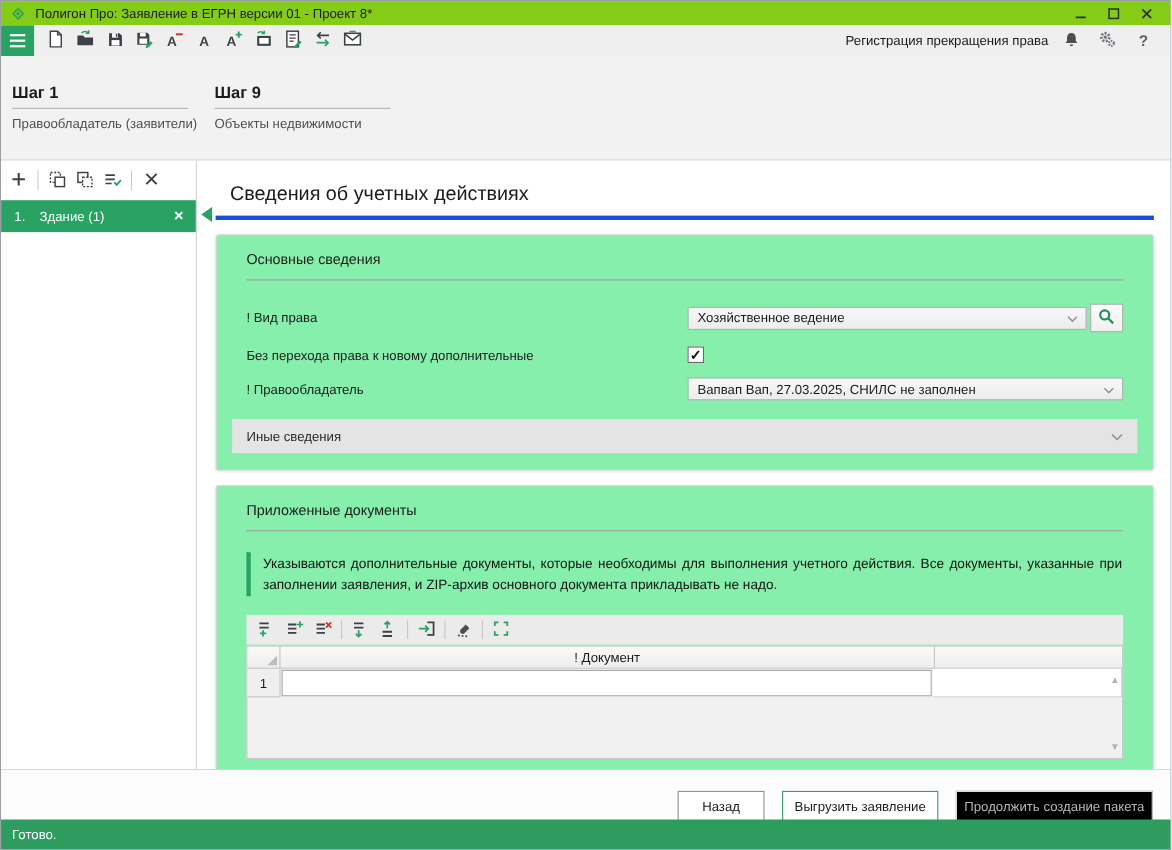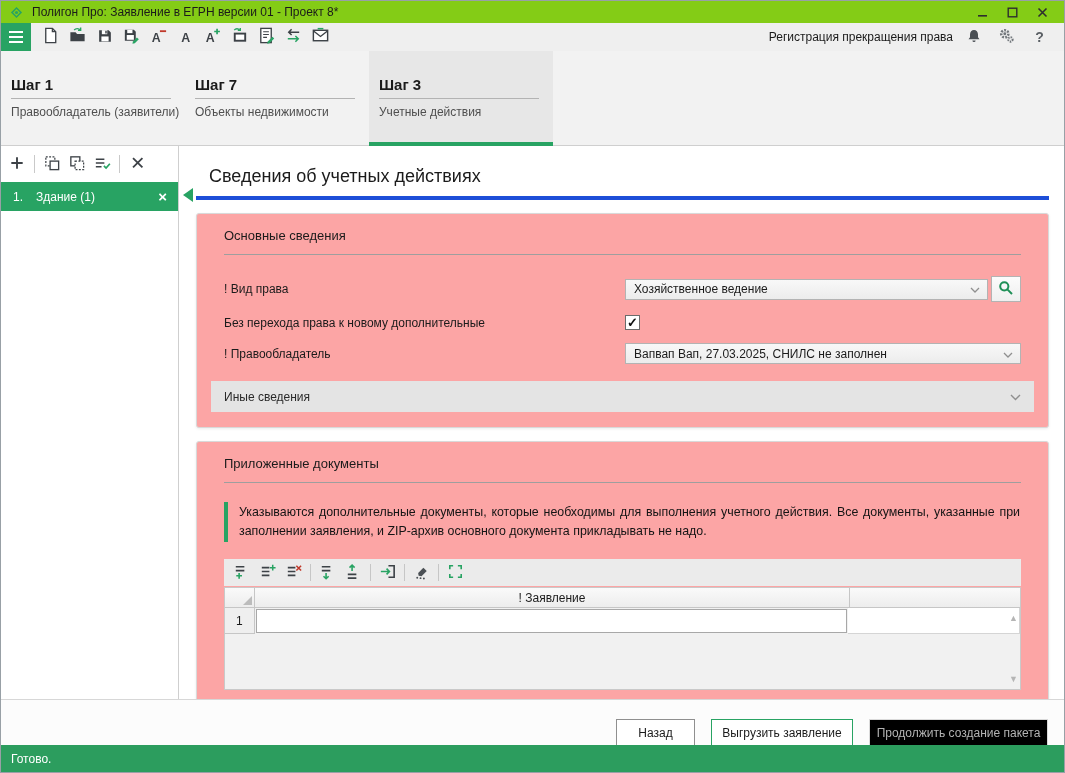--- a/index.html
+++ b/index.html
@@ -39,21 +39,21 @@
   .side-toolbar { height:36px; display:flex; align-items:center; padding:0 4px; gap:1px; }
   .side-sep { width:1px; height:18px; background:#c9c9c9; margin:0 4px; }
   .side-btn { width:24px; height:24px; border:none; background:transparent; display:flex; align-items:center; justify-content:center; cursor:pointer; }
   .side-item { height:29px; background:var(--green); color:#fff; display:flex; align-items:center; font-size:12px; padding:0 11px 0 12px; cursor:pointer; }
   .side-item .idx { width:23px; flex:none; }
   .side-item-close { margin-left:auto; font-size:15px; font-weight:bold; line-height:1; cursor:pointer; }
   .selected-marker { position:absolute; left:181px; top:41px; width:11px; height:16px; }
 
   .main { flex:1; padding:16px 15px 0 17px; background:#fff; overflow:hidden; }
   .page-title { font-size:18px; font-weight:normal; color:#1b1b1b; padding:4px 0 9px 13px; border-bottom:4px solid #1d4ed8; }
-  .card { border:1px solid #d9d9d9; border-radius:3px; box-shadow:0 1px 3px rgba(0,0,0,.08); margin-top:13px; background:#fca5a5; }
+  .card { border:1px solid #d9d9d9; border-radius:3px; box-shadow:0 1px 3px rgba(0,0,0,.08); margin-top:13px; background:#86efac; }
   .card-heading { margin:0 27px; padding:14px 0 11px; font-size:13px; font-weight:normal; color:#1b1b1b; border-bottom:1px solid #9e9e9e; }
   .rows { padding:21px 27px 0; }
   .field-row { display:flex; align-items:center; margin-bottom:13px; }
   .field-row label { flex:1; font-size:12px; color:#1b1b1b; }
   .field-control { width:396px; display:flex; align-items:center; gap:3px; flex:none; }
   .combo { flex:1; height:21px; border:1px solid #b3b3b3; background:linear-gradient(#f8f8f8,#ececec); display:flex; align-items:center; padding:0 7px 0 8px; font-size:12px; color:#1b1b1b; cursor:pointer; min-width:0; }
   .combo .val { white-space:nowrap; overflow:hidden; }
   .combo .chev { margin-left:auto; flex:none; }
   .search-btn { width:30px; height:26px; border:1px solid #b3b3b3; background:linear-gradient(#fcfcfc,#efefef); display:flex; align-items:center; justify-content:center; cursor:pointer; flex:none; }
   .checkbox { width:15px; height:15px; border:1px solid #6b6b6b; background:#fff; display:flex; align-items:center; justify-content:center; font-size:13px; font-weight:bold; color:#101010; cursor:pointer; }
@@ -224,26 +224,22 @@
         </button>
     </div>
   </div>
 
   <div class="tabbar">
     <div class="tab">
       <div class="tab-step">Шаг 1</div>
       <div class="tab-sub">Правообладатель (заявители)</div>
     </div>
     <div class="tab">
-      <div class="tab-step">Шаг 7</div>
+      <div class="tab-step">Шаг 9</div>
       <div class="tab-sub">Объекты недвижимости</div>
-    </div>
-    <div class="tab active">
-      <div class="tab-step">Шаг 3</div>
-      <div class="tab-sub">Учетные действия</div>
     </div>
   </div>
 
   <div class="content">
 
     <aside class="sidebar">
       <div class="side-toolbar">
         <button class="side-btn">
             <span><svg width="18" height="18" viewBox="0 0 19 19">
                 <path d="M9.5 3.5v12M3.5 9.5h12" stroke="#3d4247" stroke-width="2"></path>
@@ -399,21 +395,21 @@
             </button>
         </div>
 
         <div class="grid">
           <div class="grid-head">
             <div class="gh-cell gh-corner">
               <svg width="10" height="10" viewBox="0 0 10 10" style="position:absolute;right:2px;bottom:2px">
                   <polygon points="10,1 10,10 1,10" fill="#bcbcbc"></polygon>
                 </svg>
             </div>
-            <div class="gh-cell gh-doc">! Заявление</div>
+            <div class="gh-cell gh-doc">! Документ</div>
             <div class="gh-cell gh-extra"></div>
           </div>
           <div class="grid-row">
             <div class="gr-num">1</div>
             <div class="gr-doc">
               <input value="" style="">
             </div>
             <div class="gr-extra"></div>
           </div>
           <span class="scroll-up">▲</span>

